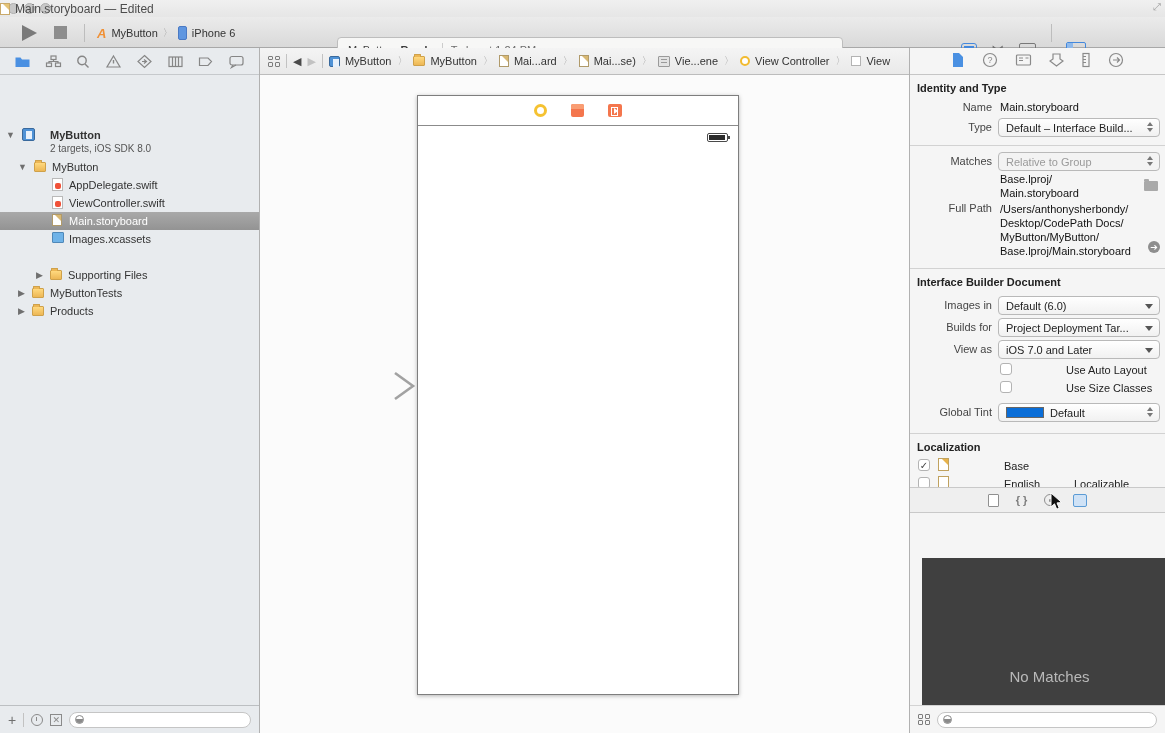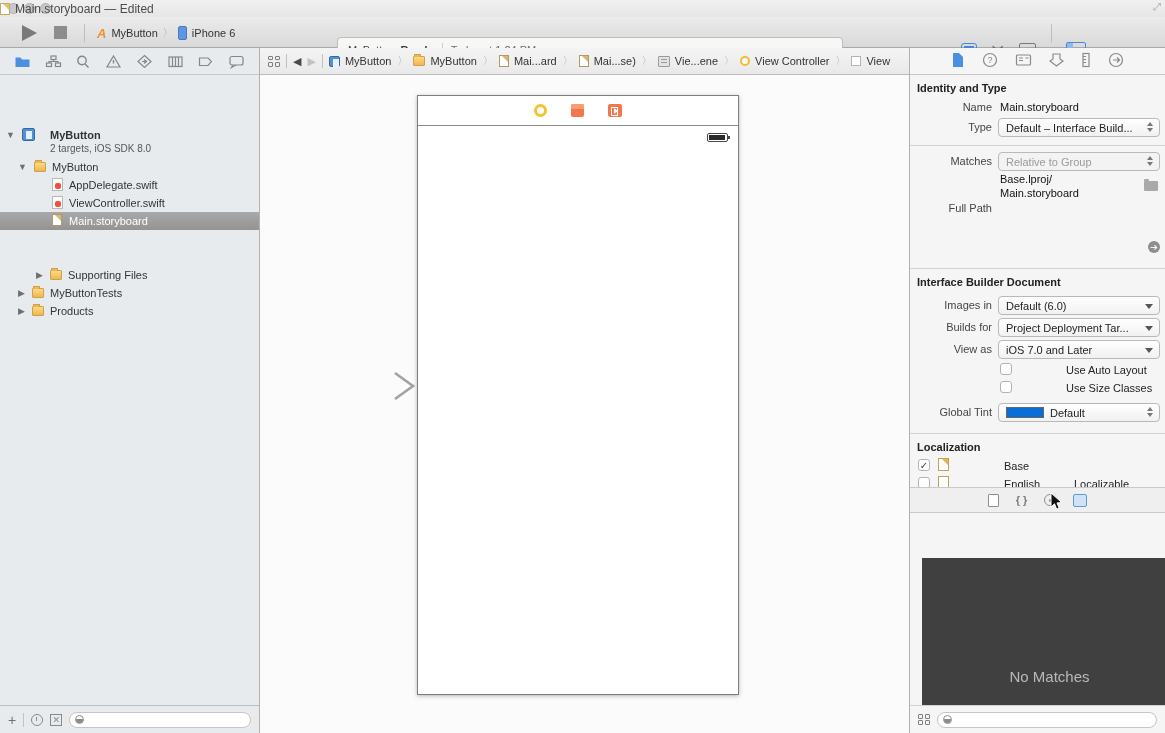--- a/index.html
+++ b/index.html
@@ -298,20 +298,24 @@
   <div class="trow" style="top:128px">
     <span class="ic page-ic" style="left:52px">
         <i class="mark" style="background:#f05138"></i>
       </span>
     <span class="lbl" style="left:69px">AppDelegate.swift</span>
   </div>
   <div class="trow sel" style="top:164px">
     <span class="ic sb-ic" style="position:absolute;left:52px;top:2px"></span>
     <span class="lbl" style="left:69px">Main.storyboard</span>
   </div>
+  <div class="trow" style="top:182px">
+    <span class="ic" style="left:52px;width:12px;height:11px;background:#6fb3e8;border:1px solid #4f88b8;border-radius:1px"></span>
+    <span class="lbl" style="left:69px">Images.xcassets</span>
+  </div>
   <div class="trow" style="top:218px">
     <span class="disc" style="left:36px">▶</span>
     <span class="ic folder-mini" style="left:50px;position:absolute;top:4px"></span>
     <span class="lbl" style="left:68px">Supporting Files</span>
   </div>
   <div class="trow" style="top:236px">
     <span class="disc" style="left:18px">▶</span>
     <span class="ic folder-mini" style="left:32px;position:absolute;top:4px"></span>
     <span class="lbl" style="left:50px">MyButtonTests</span>
   </div>
@@ -451,20 +455,24 @@
       <span class="stepper">
           <i class="up"></i>
           <i class="dn"></i>
         </span>
     </div>
     <div class="ivalue pre" style="top:97px">Base.lproj/
 Main.storyboard</div>
     <span class="folder-grey" style="left:234px;top:106px"></span>
 
     <span class="ilabel" style="top:127px">Full Path</span>
+    <div class="ivalue pre" style="top:127px">/Users/anthonysherbondy/
+Desktop/CodePath Docs/
+MyButton/MyButton/
+Base.lproj/Main.storyboard</div>
     <span class="go-arrow" style="left:238px;top:166px">➔</span>
 
     <div class="hdiv" style="top:193px"></div>
     <div class="sec-head" style="top:201px">Interface Builder Document</div>
 
     <span class="ilabel" style="top:224px">Images in</span>
     <div class="dropdown" style="top:221px">
       <span class="dd-text">Default (6.0)</span>
       <span class="menu-arrow"></span>
     </div>

